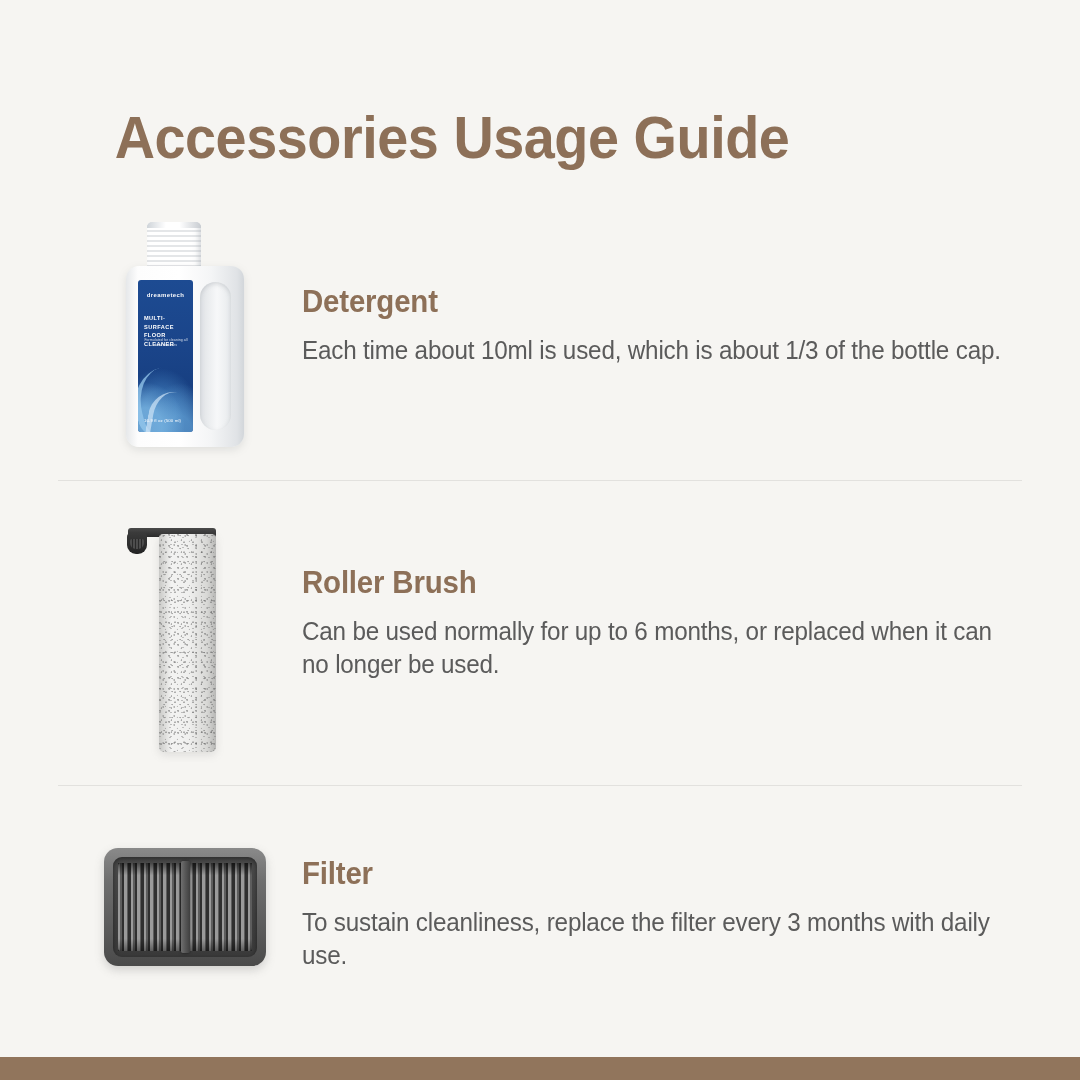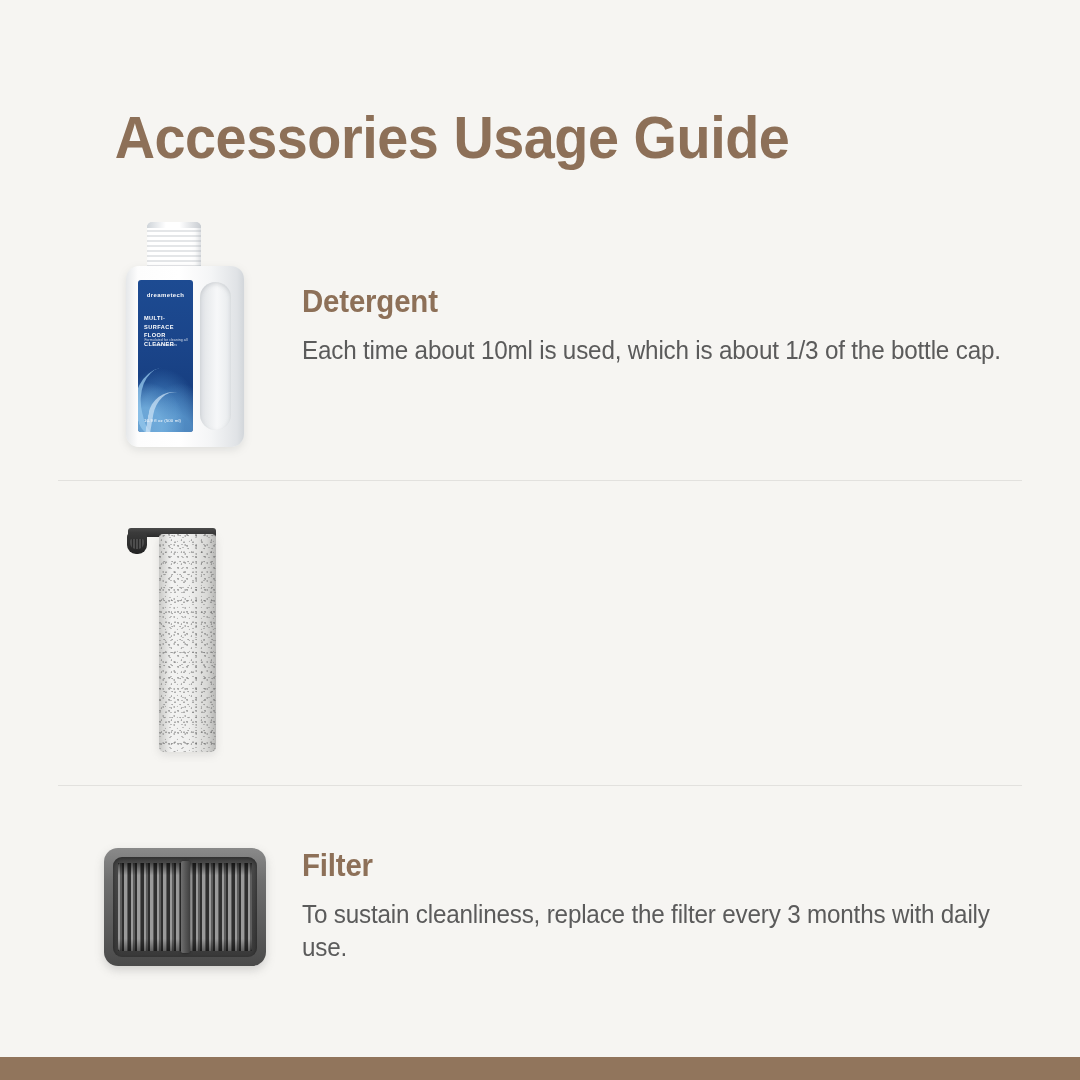--- a/index.html
+++ b/index.html
@@ -52,21 +52,21 @@
     height: 100%;
   }
 
   .text-block {
     position: absolute;
     left: 302px;
     width: 740px;
   }
   #text-detergent { top: 72px; }
   #text-roller    { top: 60px; }
-  #text-filter    { top: 8px; }
+  #text-filter    { top: 16px; }
 
   .sec-heading {
     font-size: 31px;
     font-weight: 700;
     color: #8d7058;
     letter-spacing: -0.2px;
     font-family: "Liberation Sans Narrow", "Liberation Sans", sans-serif;
     transform: scaleX(0.95);
     transform-origin: left center;
     margin-bottom: 14px;
@@ -394,20 +394,24 @@
 
     <div class="art">
       <div class="roller">
         <div class="roller-cap-top"></div>
         <div class="roller-bracket"></div>
         <div class="roller-knob"></div>
         <div class="roller-tube"></div>
       </div>
     </div>
 
+    <div class="text-block" id="text-roller">
+      <div class="sec-heading">Roller Brush</div>
+      <div class="sec-body">Can be used normally for up to 6 months, or replaced when it can no longer be used.</div>
+    </div>
   </div>
 
   <div class="divider" id="divider-2"></div>
 
   <div class="section" id="section-filter">
 
     <div class="art">
       <div class="filter">
         <div class="filter-frame"></div>
         <div class="filter-inner">

